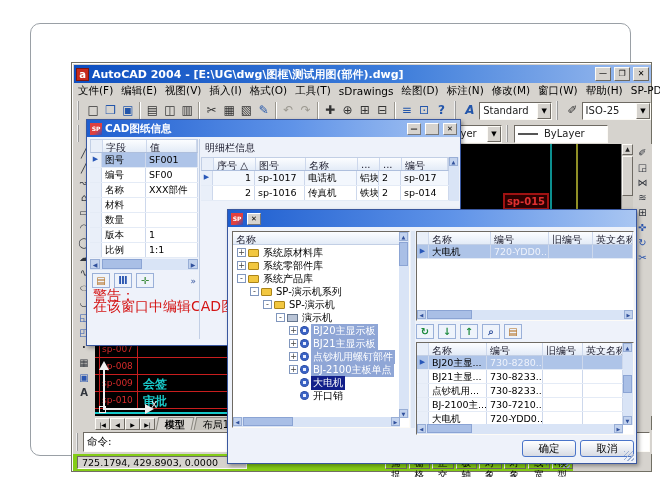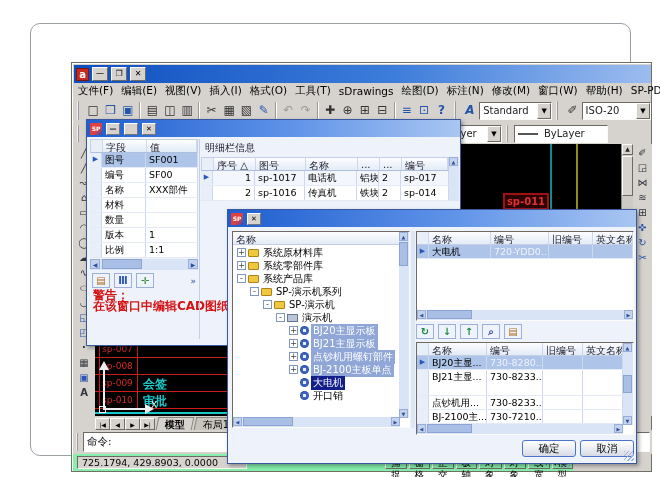--- a/index.html
+++ b/index.html
@@ -41,21 +41,21 @@
 .cvscroll{position:absolute;left:548px;top:0;width:12px;height:272px;background:#cdcac4;border-left:1px solid #888}
 .sbtn{background:#d6d3ce;font-size:6px;text-align:center;color:#222}
 .modtb{position:absolute;left:560px;top:0;width:19px;height:272px;background:#d6d3ce;display:flex;flex-direction:column;align-items:center;padding-top:2px}
 .tabsrow{position:absolute;left:23px;top:353px;width:556px;height:14px;display:flex;align-items:flex-end;background:#d6d3ce}
 .tnav{width:15px;height:12px;background:#d6d3ce;font-size:6px;line-height:11px;text-align:center}
 .tab{padding:0 7px;height:13px;font-size:10px;line-height:13px;background:#c7c4bd;border:1px solid #87857d;border-bottom:none;transform:skewX(-12deg);margin-left:2px}
 .tab span{display:inline-block;transform:skewX(12deg)}
 .tab.act{background:#d6d3ce;font-weight:bold}
 .cmdrow{position:absolute;left:1px;top:367px;width:579px;height:24px;background:#d6d3ce;display:flex;align-items:center}
 .cmdbox{flex:1;height:20px;background:#fff;margin-right:2px;font-size:10.5px;padding:2px 3px}
-.statusrow{position:absolute;left:1px;top:391px;width:500px;height:17px;background:#86efac;display:flex;align-items:center;font-size:10px}
+.statusrow{position:absolute;left:1px;top:391px;width:500px;height:17px;background:#84cc16;display:flex;align-items:center;font-size:10px}
 .coords{width:170px;height:13px;margin-left:4px;font-size:9.5px;padding:0 4px;background:#d6d3ce}
 .sbtns{position:absolute;left:312px;display:flex;gap:2px}
 .smode{padding:0 5px;height:13px;font-size:9.5px;line-height:12px}
 .sbright{margin-left:auto;display:flex;align-items:center;gap:2px;padding-right:3px}
 
 .xpwin{position:absolute;background:#eef2fa;border:1px solid #39579f;box-shadow:2px 2px 4px rgba(0,0,0,.35)}
 .xptitle{height:17px;display:flex;align-items:center;gap:3px;padding:0 3px;color:#fff;font-weight:bold;font-size:10.5px;background:linear-gradient(90deg,#1e5ecf,#5f93e8 55%,#a9c6f2)}
 .spico{width:12px;height:12px;background:linear-gradient(135deg,#e04040 60%,#2b50c0);color:#fff;font-size:6px;font-weight:bold;text-align:center;line-height:11px;flex:0 0 auto}
 .xtbtn{width:14px;height:12px;background:#d6d3ce;border:1px solid;border-color:#fff #777 #777 #fff;font-size:7px;line-height:10px;text-align:center;color:#000;margin-left:1px}
 .panelhead{font-size:10px;padding:2px 4px;color:#223}
@@ -71,31 +71,32 @@
 .texp{width:9px;height:9px;border:1px solid #8096bd;background:#fff;font-size:8px;line-height:7px;text-align:center;color:#444;flex:0 0 auto}
 .ico-folder{width:11px;height:8px;background:#f2c740;border:1px solid #ab8419;border-radius:1px;flex:0 0 auto}
 .ico-machine{width:11px;height:8px;background:#b9c4d6;border:1px solid #66778f;flex:0 0 auto}
 .ico-gear{width:9px;height:9px;border-radius:50%;background:radial-gradient(#e8eeff 0 1.5px,#3b63c4 1.5px);border:1px dotted #1d3c8f;flex:0 0 auto}
 .tlab{padding:0 2px}
 .tlab.hl{background:#8fa6d6;color:#fff}
 .tlab.sel{background:#121f8a;color:#fff}
 .xpbtn{position:absolute;width:54px;height:17px;border:1px solid #4a74c9;border-radius:3px;background:linear-gradient(#fff,#e9ecf2 55%,#d7dbe3);font-size:10.5px;text-align:center;line-height:15px}
 .dlgtb{display:flex;gap:4px;align-items:center}
 .dlgtbi{width:18px;height:15px;border:1px solid #9ab0d8;background:#eef3fb;font-size:10px;line-height:13px;text-align:center;color:#1c8a3c;font-weight:bold}
-.warn{color:#d41414;font-size:12px;font-weight:bold;line-height:11px;padding:2px 3px;white-space:nowrap}
+.warn{color:#d41414;font-size:14px;font-weight:normal;line-height:11px;padding:2px 3px;white-space:nowrap}
 .gripcorner{position:absolute;right:2px;bottom:2px;width:10px;height:10px;background:repeating-linear-gradient(135deg,#9fb1d4 0 1px,transparent 1px 3px)}
 </style>
 </head>
 <body>
 
 <div class="frame">
 <div class="app">
 
   <div class="titlebar">
     <span class="logo">a</span>
+    <span class="tb-title">AutoCAD 2004 - [E:\UG\dwg\图框\测试用图(部件).dwg]</span>
     <span class="wbtn raised">—</span>
     <span class="wbtn raised">❐</span>
     <span class="wbtn raised">✕</span>
   </div>
 
   <div class="menubar">
     <span class="mitem">文件(F)</span>
     <span class="mitem">编辑(E)</span>
     <span class="mitem">视图(V)</span>
     <span class="mitem">插入(I)</span>
@@ -139,21 +140,21 @@
     <span class="t1i blue" style="font-weight:bold">?</span>
     <span class="grip"></span>
     <span class="t1i blue" style="font-style:italic;font-weight:bold">A</span>
     <span class="cmb sunken" style="width:80px">
       <span class="val">Standard</span>
       <span class="cmbb raised">▼</span>
     </span>
     <span class="grip"></span>
     <span class="t1i">✐</span>
     <span class="cmb sunken" style="width:76px">
-      <span class="val">ISO-20</span>
+      <span class="val">ISO-25</span>
       <span class="cmbb raised">▼</span>
     </span>
   </div>
 
   <div class="tbrow" style="top:60px;height:21px">
     <span class="grip"></span>
     <span class="t1i blue">▤</span>
     <span class="cmb sunken" style="width:148px">
       <span style="color:#e0b400;padding:0 1px;font-size:9px">●</span>
       <span style="color:#e0b400;padding:0 1px;font-size:10px">☼</span>
@@ -225,21 +226,21 @@
       <span class="redtxt" style="left:7px;top:183px">sp-006</span>
       <span class="redtxt" style="left:7px;top:200px">sp-007</span>
       <span class="redtxt" style="left:7px;top:217px">sp-008</span>
       <span class="redtxt" style="left:7px;top:234px">sp-009</span>
       <span class="redtxt" style="left:7px;top:251px">sp-010</span>
       <span class="cytxt" style="left:48px;top:232px">会签</span>
       <span class="cytxt" style="left:48px;top:249px">审批</span>
       <div class="cyl" style="left:148px;top:247px;width:90px;height:1px"></div>
       <div class="cyl" style="left:148px;top:264px;width:90px;height:1px"></div>
       <div class="cyl" style="left:0;top:268px;width:240px;height:2px"></div>
-      <div class="spbox">sp-011</div>
+      <div class="spbox">sp-015</div>
 
       <div class="ucs">
         <div style="position:absolute;left:8px;top:14px;width:2px;height:44px;background:#eee"></div>
         <div style="position:absolute;left:4px;top:4px;width:0;height:0;border:5px solid transparent;border-bottom:9px solid #eee"></div>
         <div style="position:absolute;left:8px;top:56px;width:44px;height:2px;background:#eee"></div>
         <div style="position:absolute;left:50px;top:52px;width:0;height:0;border:5px solid transparent;border-left:9px solid #eee"></div>
         <div style="position:absolute;left:4px;top:54px;width:7px;height:7px;border:1px solid #eee"></div>
         <span style="position:absolute;left:56px;top:48px;color:#eee;font-size:9px">X</span>
       </div>
     </div>
@@ -295,20 +296,21 @@
       <span style="color:#2a55b0;font-size:10px">✦</span>
       <span style="font-size:7px">▼</span>
       <span class="gripcorner" style="position:static"></span>
     </span>
   </div>
 </div>
 
 <div class="xpwin" style="left:55px;top:95px;width:375px;height:227px;z-index:30">
   <div class="xptitle">
     <span class="spico">SP</span>
+    <span style="flex:1">CAD图纸信息</span>
     <span class="xtbtn">—</span>
     <span class="xtbtn"></span>
     <span class="xtbtn">✕</span>
   </div>
 
   <div class="abs" style="left:3px;top:19px;width:108px">
     <div class="ghead" style="height:14px">
       <span class="mk"></span>
       <span class="gcell" style="width:44px">字段</span>
       <span class="gcell" style="flex:1">值</span>
@@ -532,21 +534,21 @@
           <span class="gcell" style="width:40px">旧编号</span>
           <span class="gcell" style="flex:1">英文名称</span>
         </div>
         <div class="grow sel" style="height:14px">
           <span class="mk" style="background:#aec4e8">▶</span>
           <span class="gcell" style="width:58px">BJ20主显...</span>
           <span class="gcell" style="width:56px;color:#eef2fb">730-8280...</span>
           <span class="gcell" style="width:40px"></span>
           <span class="gcell" style="flex:1"></span>
         </div>
-        <div class="grow" style="height:26px">
+        <div class="grow" style="height:14px">
           <span class="mk"></span>
           <span class="gcell" style="width:58px">BJ21主显...</span>
           <span class="gcell" style="width:56px">730-8233...</span>
           <span class="gcell" style="width:40px"></span>
           <span class="gcell" style="flex:1"></span>
         </div>
         <div class="grow" style="height:14px">
           <span class="mk"></span>
           <span class="gcell" style="width:58px">点钞机用...</span>
           <span class="gcell" style="width:56px">730-8233...</span>

